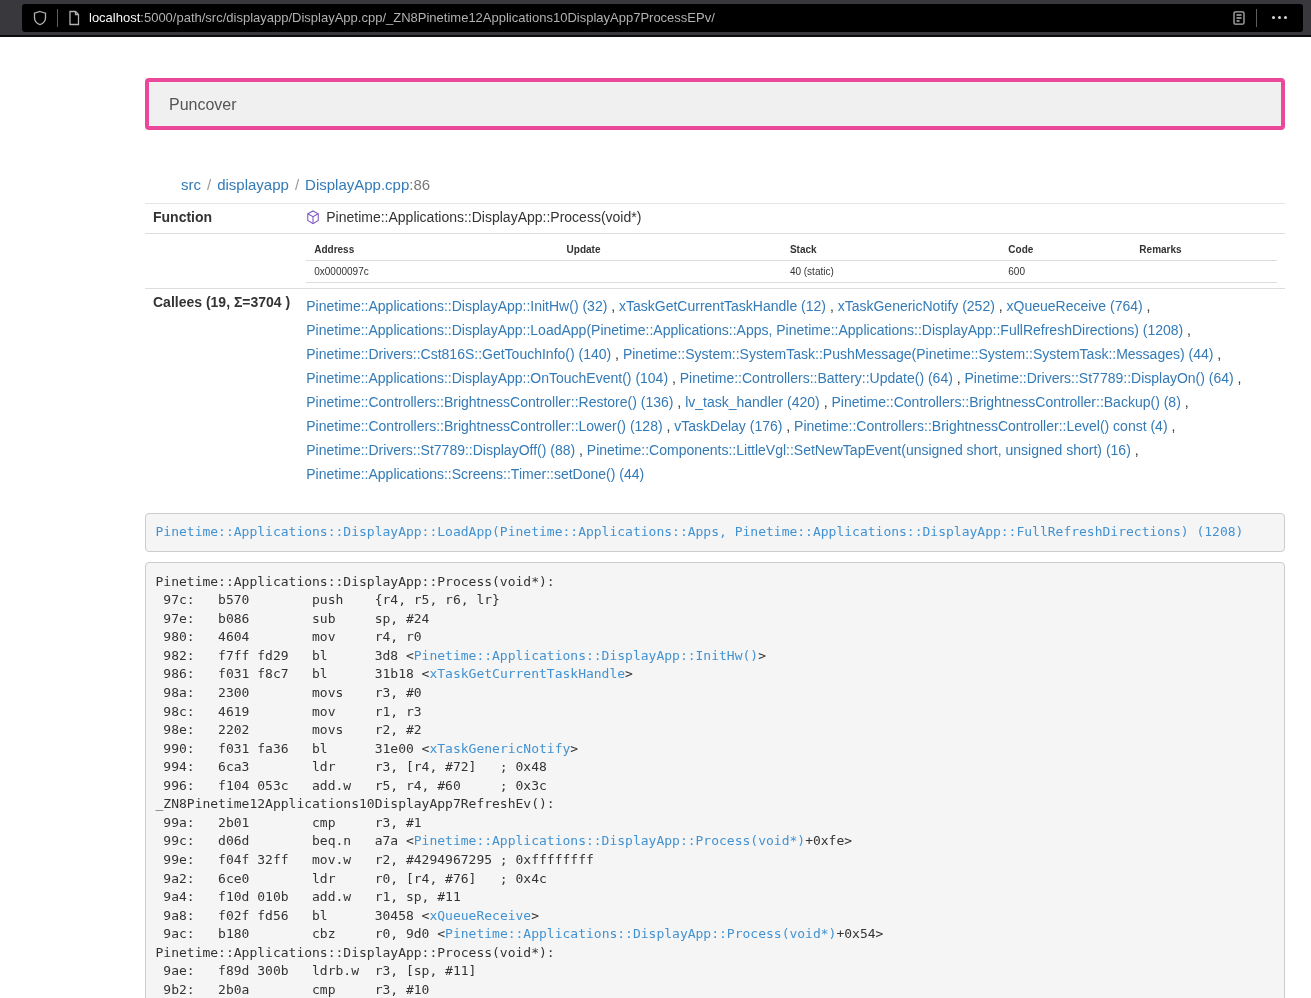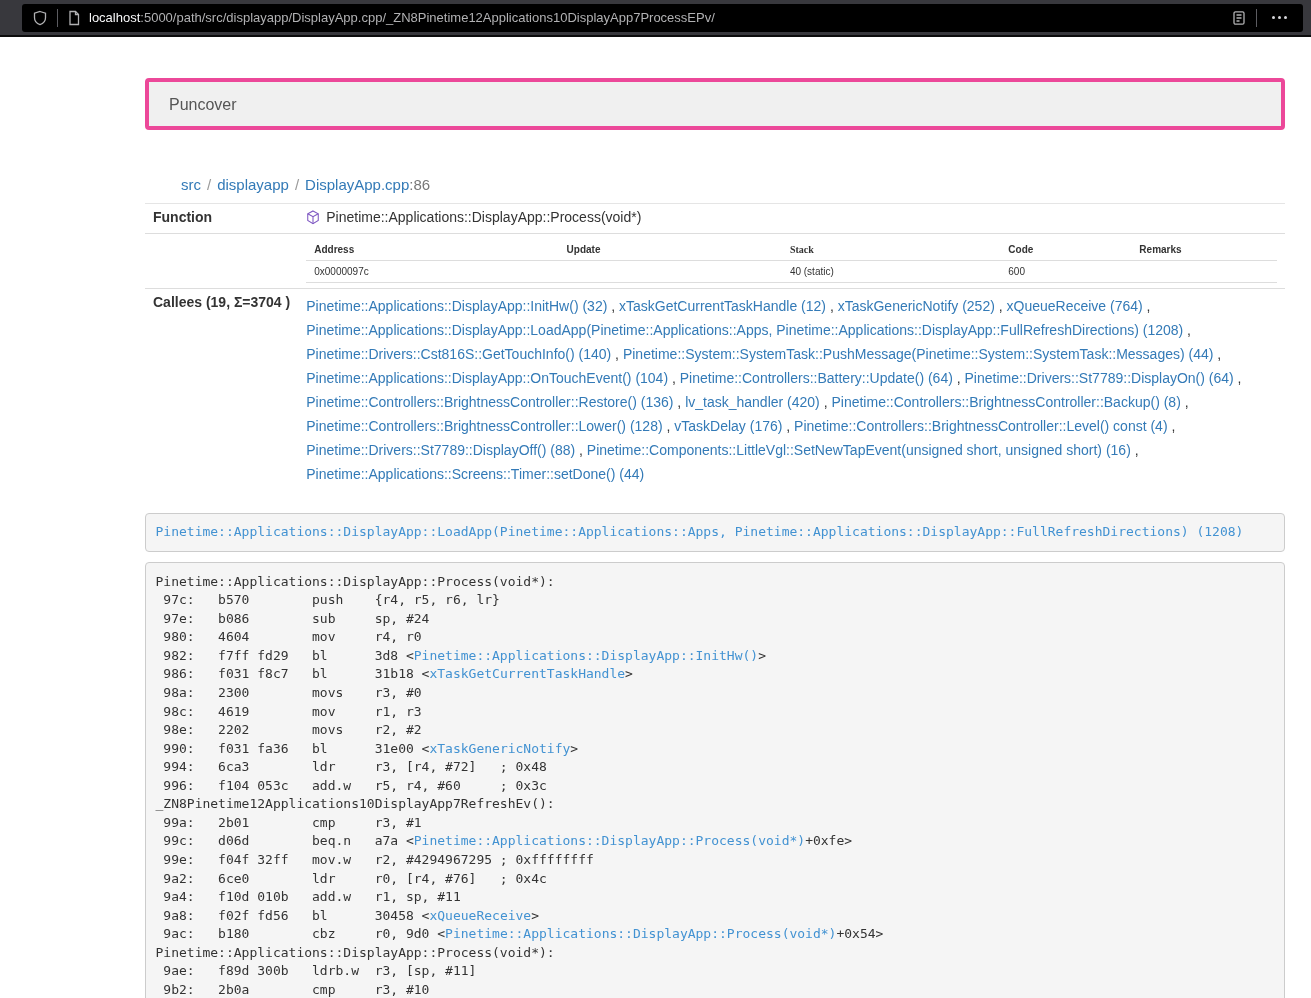--- a/index.html
+++ b/index.html
@@ -46,21 +46,21 @@
   table.fn > tbody > tr > th,
   table.fn > tbody > tr > td { padding:5px 8px; text-align:left; vertical-align:top; font-size:14px; }
   table.fn > tbody > tr > th { width:150px; font-weight:bold; white-space:nowrap; }
   table.fn > tbody > tr + tr > th,
   table.fn > tbody > tr + tr > td { border-top:1px solid #ddd; }
   .fn-name { display:inline-flex; align-items:center; gap:6px; }
   table.inner { width:100%; border-collapse:collapse; }
   table.inner th, table.inner td { padding:5px 8px; text-align:left; font-size:10px; }
   table.inner thead th { font-weight:bold; border-bottom:1px solid #ddd; }
   table.inner td { border-bottom:1px solid #ddd;margin-left:27px; }
-  .col-address{width:26%;} .col-remarks{width:23%;} .col-stack{width:22.5%;font-family:Liberation Serif, serif;}
+  .col-address{width:26%;} .col-remarks{width:23%;} .col-stack{width:22.5%;}
   .col-code{width:13.5%;} .col-static{width:15%;}
   .callees { line-height:24px; }
   
   pre {
     margin:0 0 10px; padding:9.5px;
     font-family:"DejaVu Sans Mono", monospace;
     font-size:13px; line-height:1.42857;
     color:#333; background:#f5f5f5;
     border:1px solid #ccc; border-radius:4px;
     white-space:pre; overflow:hidden;

